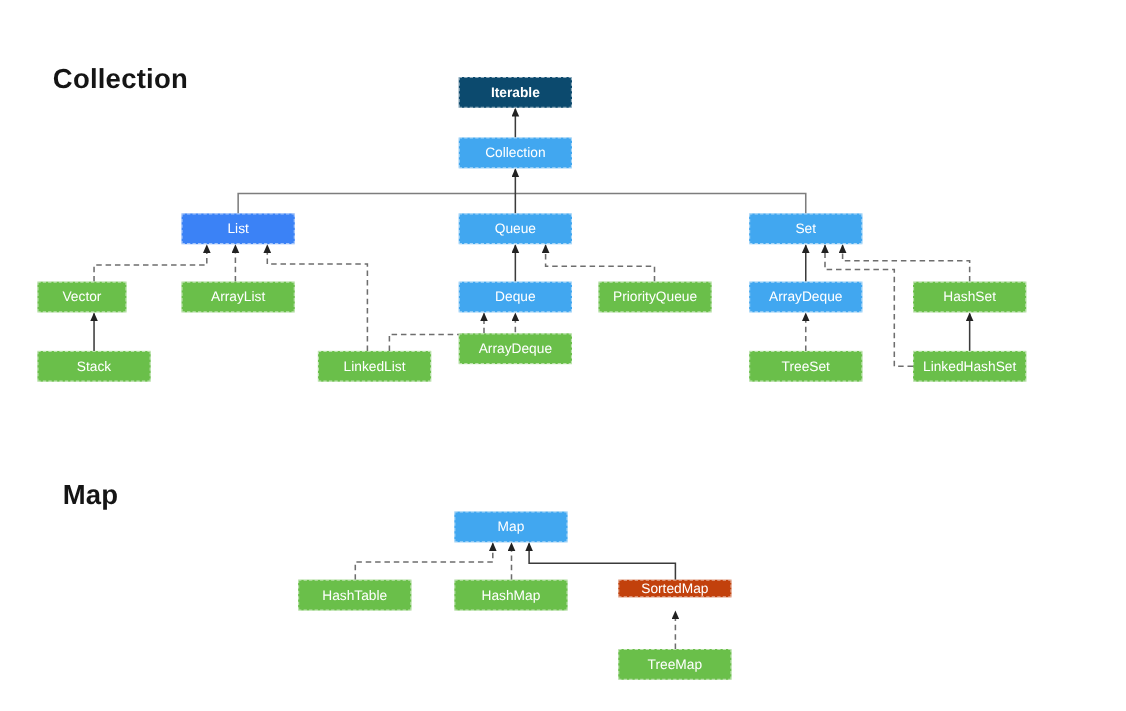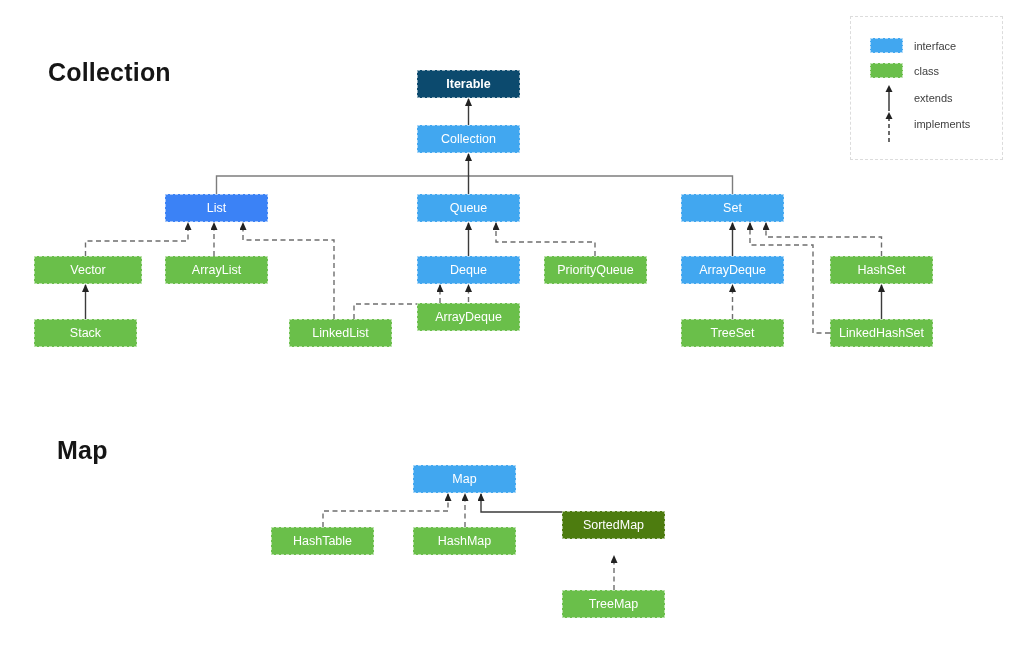--- a/index.html
+++ b/index.html
@@ -72,51 +72,32 @@
         <polyline points="614,590 614,556" fill="none" stroke-width="1.4" stroke="#6e6e6e" stroke-dasharray="5,3.5" marker-end="url(#arrowhead)"></polyline>
       </g>
   </svg>
 
   <div id="nodes">
       <div class="node" style="left: 417px; top: 70px; width: 103px; height: 28px; background: #0c4a6e; font-weight: bold;">Iterable</div>
       <div class="node" style="left: 417px; top: 125px; width: 103px; height: 28px; background: rgb(65, 167, 240);">Collection</div>
       <div class="node" style="left: 165px; top: 194px; width: 103px; height: 28px; background: #3b82f6;">List</div>
       <div class="node" style="left: 417px; top: 194px; width: 103px; height: 28px; background: rgb(65, 167, 240);">Queue</div>
       <div class="node" style="left: 681px; top: 194px; width: 103px; height: 28px; background: rgb(65, 167, 240);">Set</div>
-      <div class="node" style="left: 34px; top: 256px; width: 108px; height: 28px; background: rgb(106, 191, 74);">Vector</div>
+      <div class="node" style="left: 34px; top: 256px; width: 81px; height: 28px; background: rgb(106, 191, 74);">Vector</div>
       <div class="node" style="left: 165px; top: 256px; width: 103px; height: 28px; background: rgb(106, 191, 74);">ArrayList</div>
       <div class="node" style="left: 417px; top: 256px; width: 103px; height: 28px; background: rgb(65, 167, 240);">Deque</div>
       <div class="node" style="left: 544px; top: 256px; width: 103px; height: 28px; background: rgb(106, 191, 74);">PriorityQueue</div>
       <div class="node" style="left: 681px; top: 256px; width: 103px; height: 28px; background: rgb(65, 167, 240);">ArrayDeque</div>
       <div class="node" style="left: 830px; top: 256px; width: 103px; height: 28px; background: rgb(106, 191, 74);">HashSet</div>
       <div class="node" style="left: 34px; top: 319px; width: 103px; height: 28px; background: rgb(106, 191, 74);">Stack</div>
       <div class="node" style="left: 289px; top: 319px; width: 103px; height: 28px; background: rgb(106, 191, 74);">LinkedList</div>
       <div class="node" style="left: 417px; top: 303px; width: 103px; height: 28px; background: rgb(106, 191, 74);">ArrayDeque</div>
       <div class="node" style="left: 681px; top: 319px; width: 103px; height: 28px; background: rgb(106, 191, 74);">TreeSet</div>
       <div class="node" style="left: 830px; top: 319px; width: 103px; height: 28px; background: rgb(106, 191, 74);">LinkedHashSet</div>
       <div class="node" style="left: 413px; top: 465px; width: 103px; height: 28px; background: rgb(65, 167, 240);">Map</div>
       <div class="node" style="left: 271px; top: 527px; width: 103px; height: 28px; background: rgb(106, 191, 74);">HashTable</div>
       <div class="node" style="left: 413px; top: 527px; width: 103px; height: 28px; background: rgb(106, 191, 74);">HashMap</div>
-      <div class="node" style="left: 562px; top: 511px; width: 103px; height: 28px; background: #4d7c0f;">SortedMap</div>
+      <div class="node" style="left: 562px; top: 527px; width: 103px; height: 16px; background: #c2410c;">SortedMap</div>
       <div class="node" style="left: 562px; top: 590px; width: 103px; height: 28px; background: rgb(106, 191, 74);">TreeMap</div>
     </div>
 
-  <div class="legend" style="border-color: rgb(220, 220, 220);">
-    <div class="swatch" id="lg-sw-interface" style="top: 21px; background: rgb(65, 167, 240);"></div>
-    <div class="lg-label" style="top:23px">interface</div>
-
-    <div class="swatch" id="lg-sw-class" style="top: 46px; background: rgb(106, 191, 74);"></div>
-    <div class="lg-label" style="top:48px">class</div>
-
-    <svg width="14" height="26" style="top:68px">
-      <line x1="7" y1="26" x2="7" y2="6" class="lg-solid" stroke="#3b3b3b" stroke-width="1.5"></line>
-      <path d="M3.5,7 L7,0 L10.5,7 z" class="lg-head" fill="#222222"></path>
-    </svg>
-    <div class="lg-label" style="top:75px">extends</div>
-
-    <svg width="14" height="30" style="top:95px">
-      <line x1="7" y1="30" x2="7" y2="6" class="lg-dashed" stroke="#3b3b3b" stroke-width="1.5" stroke-dasharray="4,3"></line>
-      <path d="M3.5,7 L7,0 L10.5,7 z" class="lg-head" fill="#222222"></path>
-    </svg>
-    <div class="lg-label" style="top:101px">implements</div>
-  </div>
 
 </div>
 
 </body></html>

